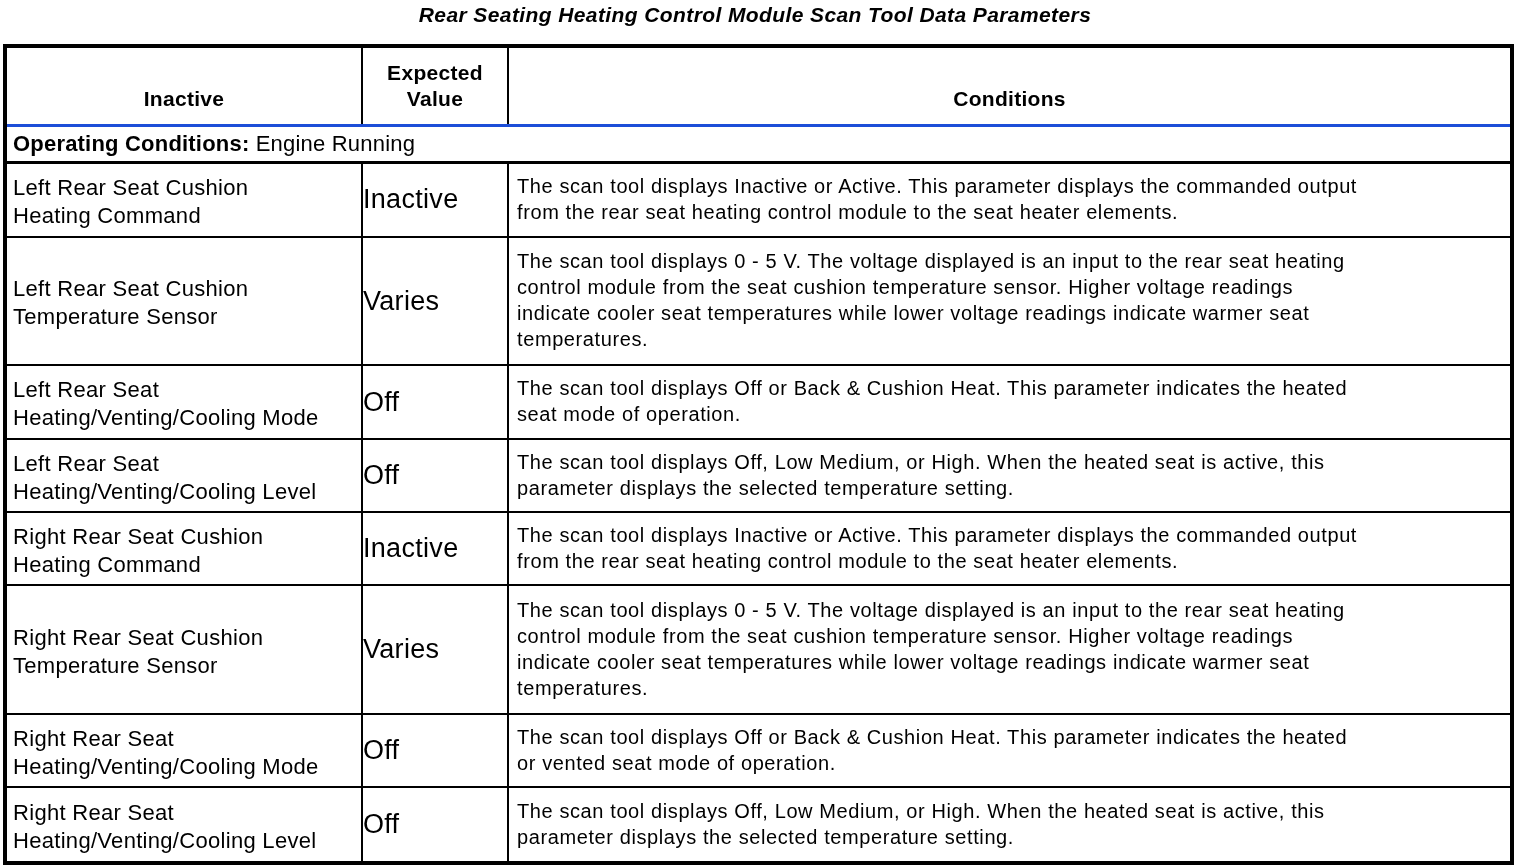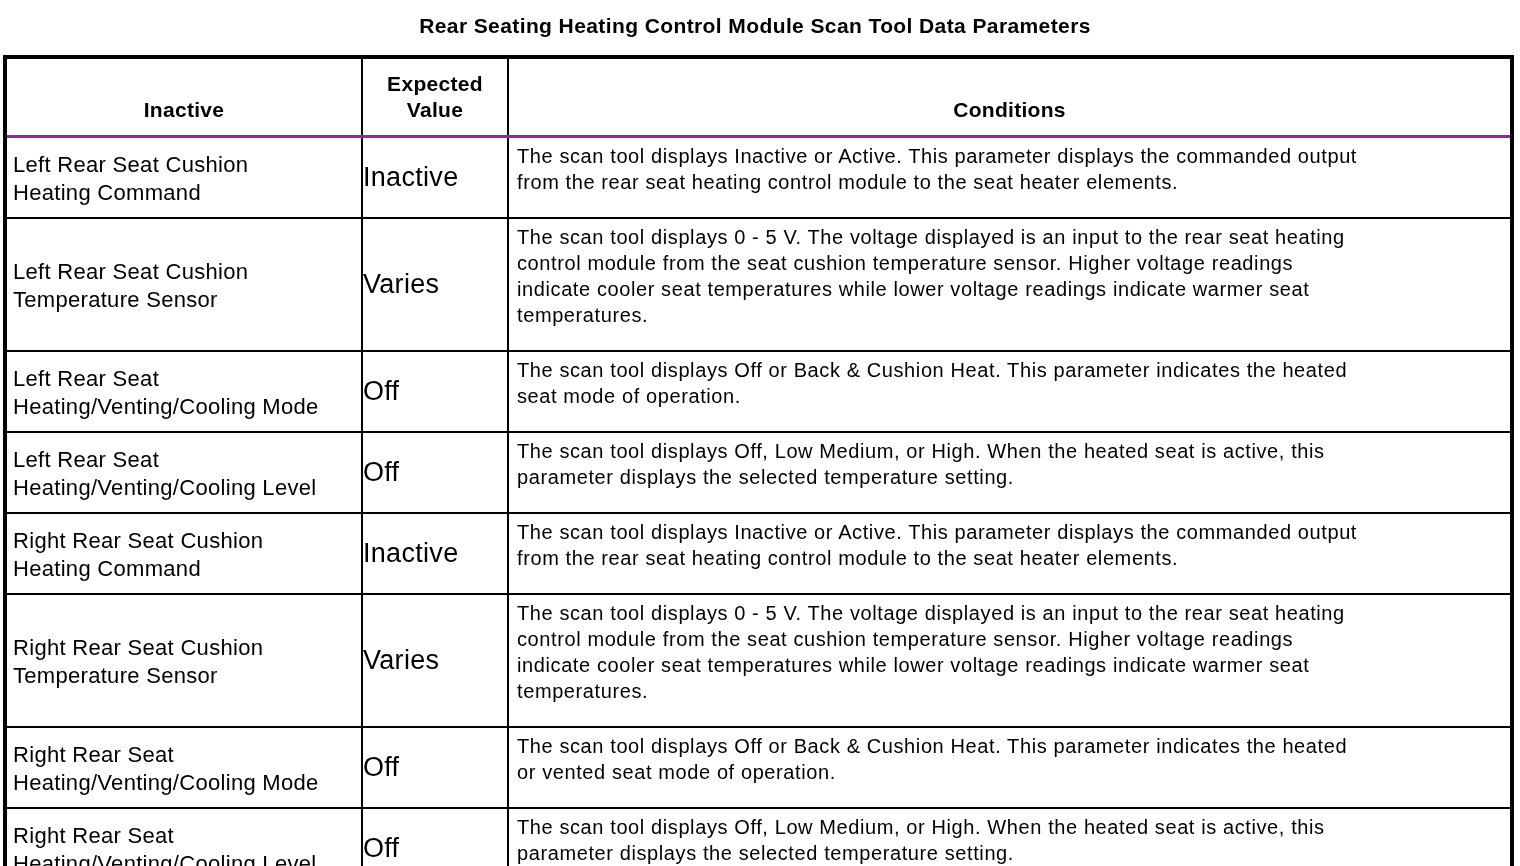--- a/index.html
+++ b/index.html
@@ -5,42 +5,43 @@
   * { margin: 0; padding: 0; box-sizing: border-box; }
   html, body { background: #ffffff; }
   body {
     width: 1520px;
     height: 866px;
     overflow: hidden;
     font-family: "Liberation Sans", sans-serif;
     color: #000000;
   }
   .page-title {
-    margin-top: 14px;
+    margin-top: 3px;
     width: 1510px;
     text-align: center;
     font-size: 21px;
     font-weight: bold;
     letter-spacing: 0.4px;
     line-height: 24px;
+    font-style: italic;
   }
   table.params-table {
     border-collapse: collapse;
     table-layout: fixed;
     width: 1507px;
     margin: 17px 0 0 3px;
     border: 4px solid #000000;
   }
   .params-table th,
   .params-table td {
     border: 2px solid #000000;
     color: #000000;
   }
   .params-table thead th {
-    border-bottom: 3px solid #a21caf;
+    border-bottom: 3px solid #1d4ed8;
     vertical-align: bottom;
     text-align: center;
     font-size: 21px;
     font-weight: bold;
     line-height: 26px;
     padding-bottom: 12px;
     white-space: pre-line;
     letter-spacing: 0.3px;
   }
   td.op-cell {
@@ -63,21 +64,21 @@
   td.value-cell {
     font-size: 27px;
     letter-spacing: 0.3px;
     text-align: left;
     vertical-align: middle;
   }
   td.desc-cell {
     font-size: 20px;
     line-height: 26px;
     letter-spacing: 0.6px;
-    padding: 5px 6px 22px 8px;
+    padding: 5px 6px 7px 8px;
     vertical-align: middle;
     text-align: left;
     white-space: pre-line;
     margin-top: 8px;
   }
 </style>
 </head>
 <body>
 
 <div class="page-title">Rear Seating Heating Control Module Scan Tool Data Parameters</div>
@@ -90,20 +91,23 @@
   </colgroup>
   <thead>
     <tr style="height:79px">
       <th>Inactive</th>
       <th>Expected
 Value</th>
       <th>Conditions</th>
     </tr>
   </thead>
   <tbody>
+    <tr style="height:37px">
+      <td class="op-cell" colspan="3"><span class="op-label">Operating Conditions:</span> <span>Engine Running</span></td>
+    </tr>
     <tr style="height:75px">
       <td class="param-cell">Left Rear Seat Cushion
 Heating Command</td>
       <td class="value-cell">Inactive</td>
       <td class="desc-cell">The scan tool displays Inactive or Active. This parameter displays the commanded output
 from the rear seat heating control module to the seat heater elements.</td>
     </tr>
     <tr style="height:128px">
       <td class="param-cell">Left Rear Seat Cushion
 Temperature Sensor</td>

